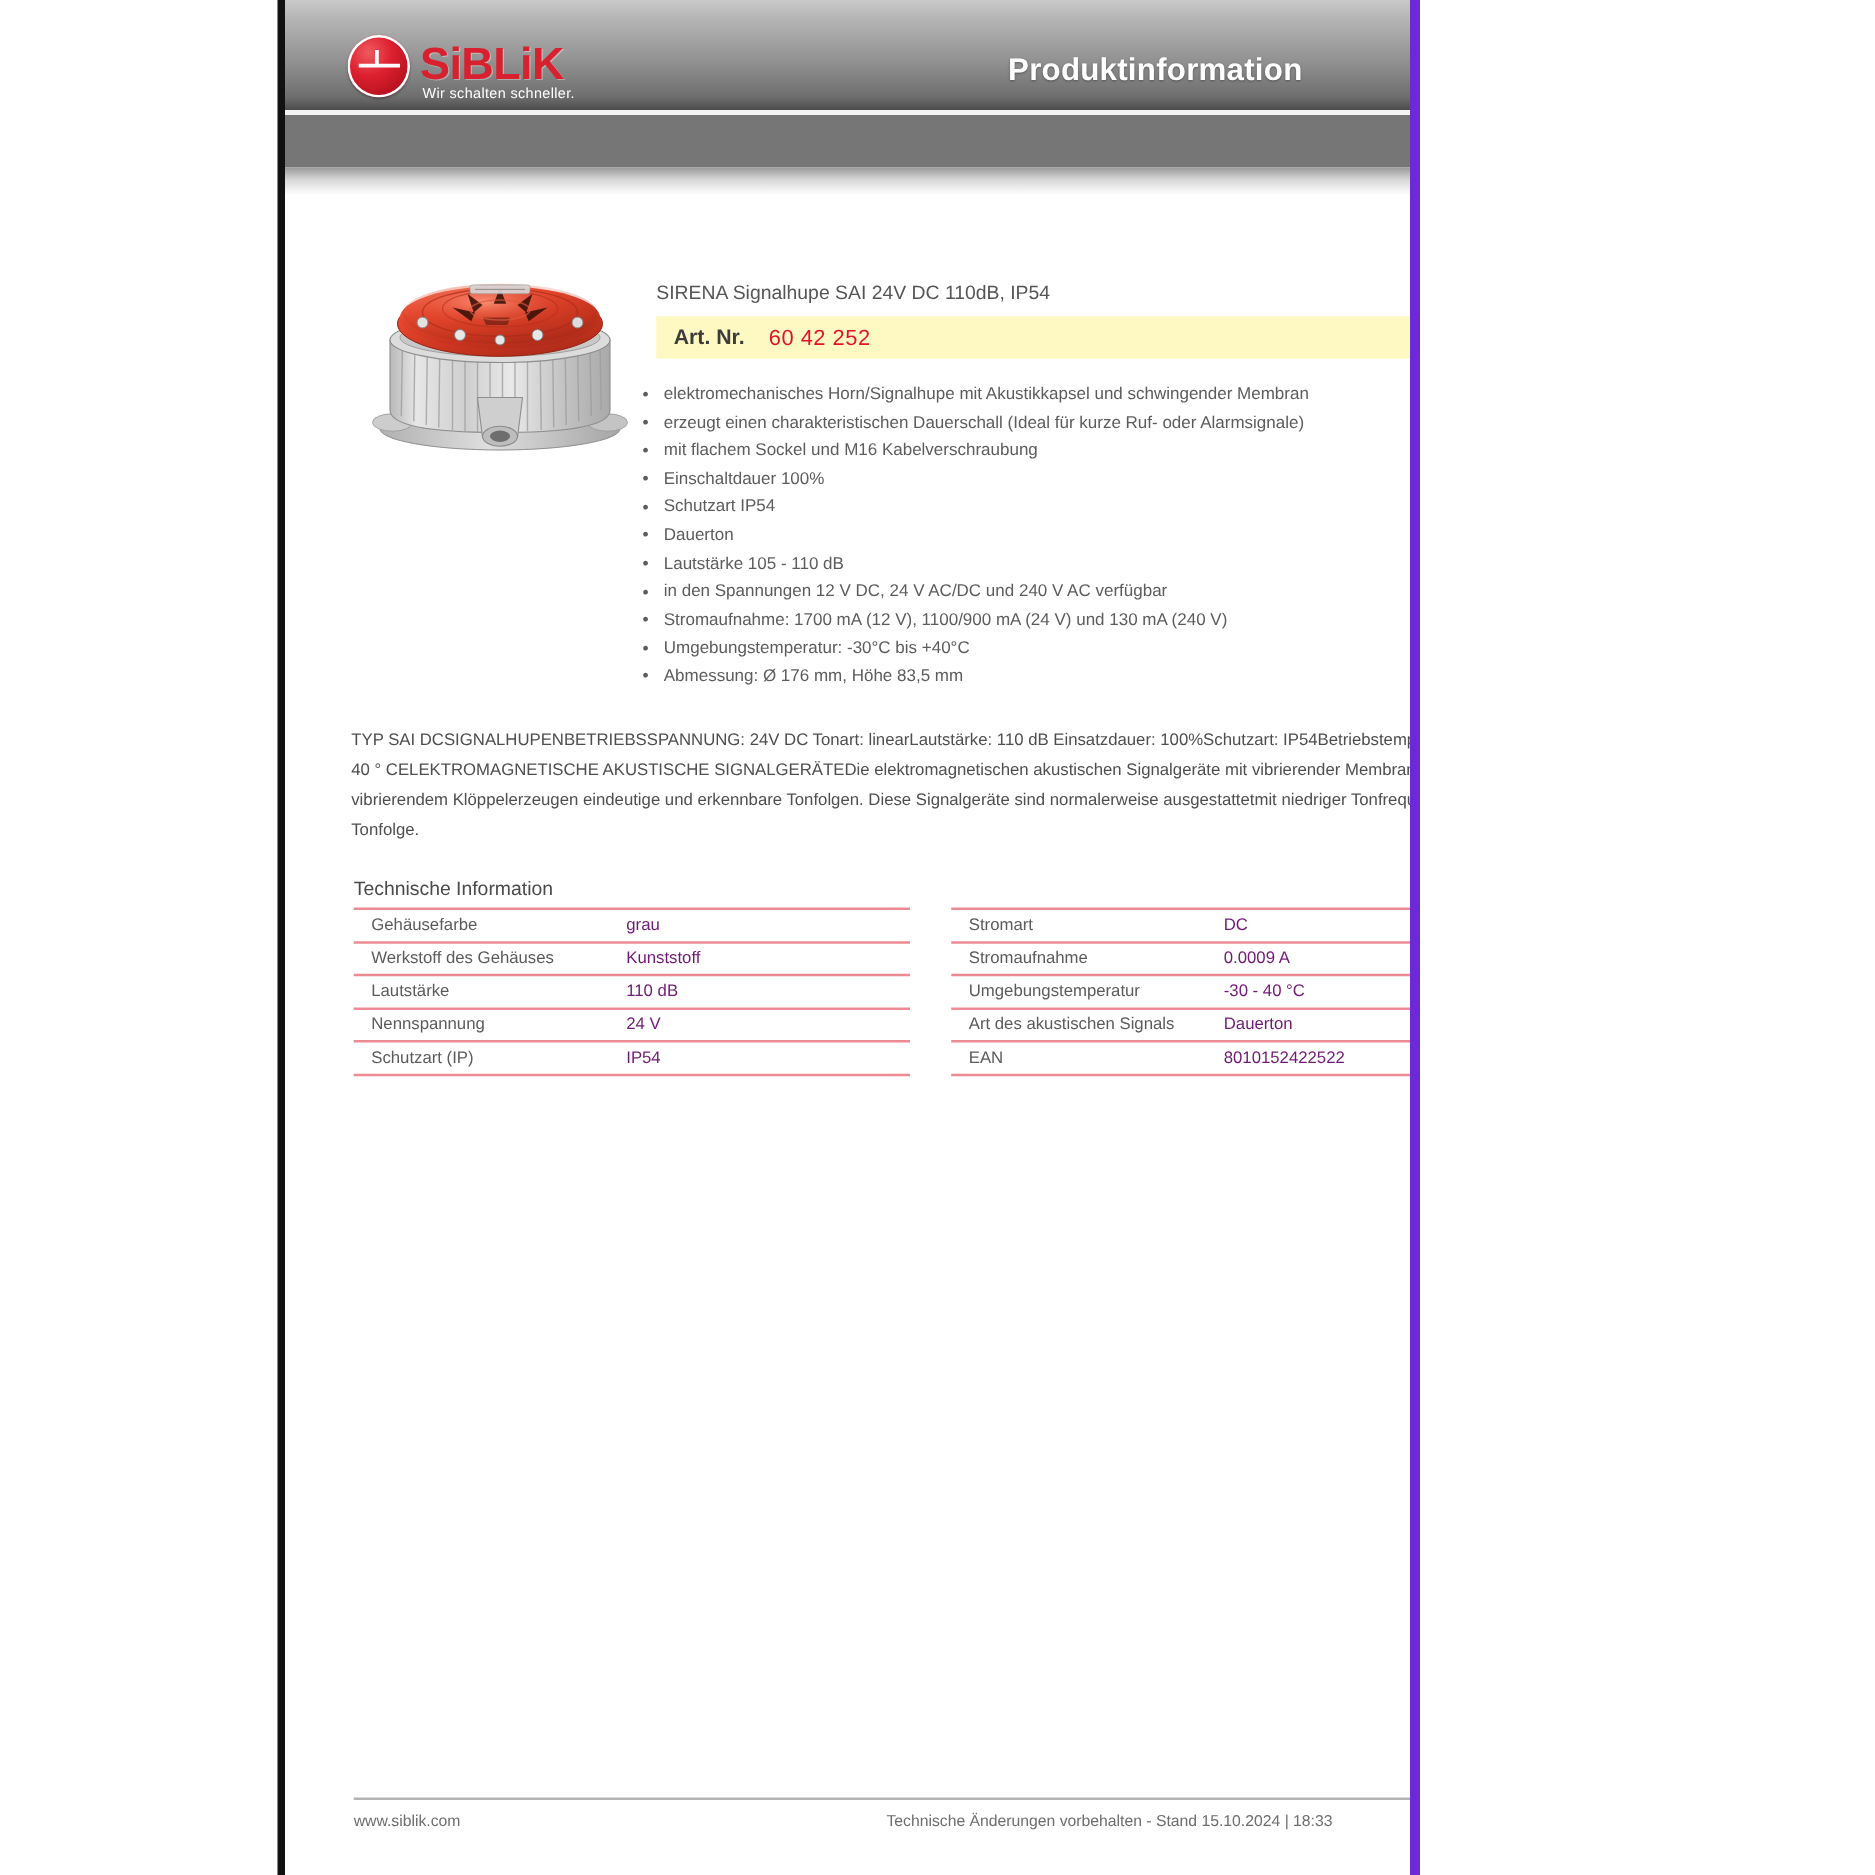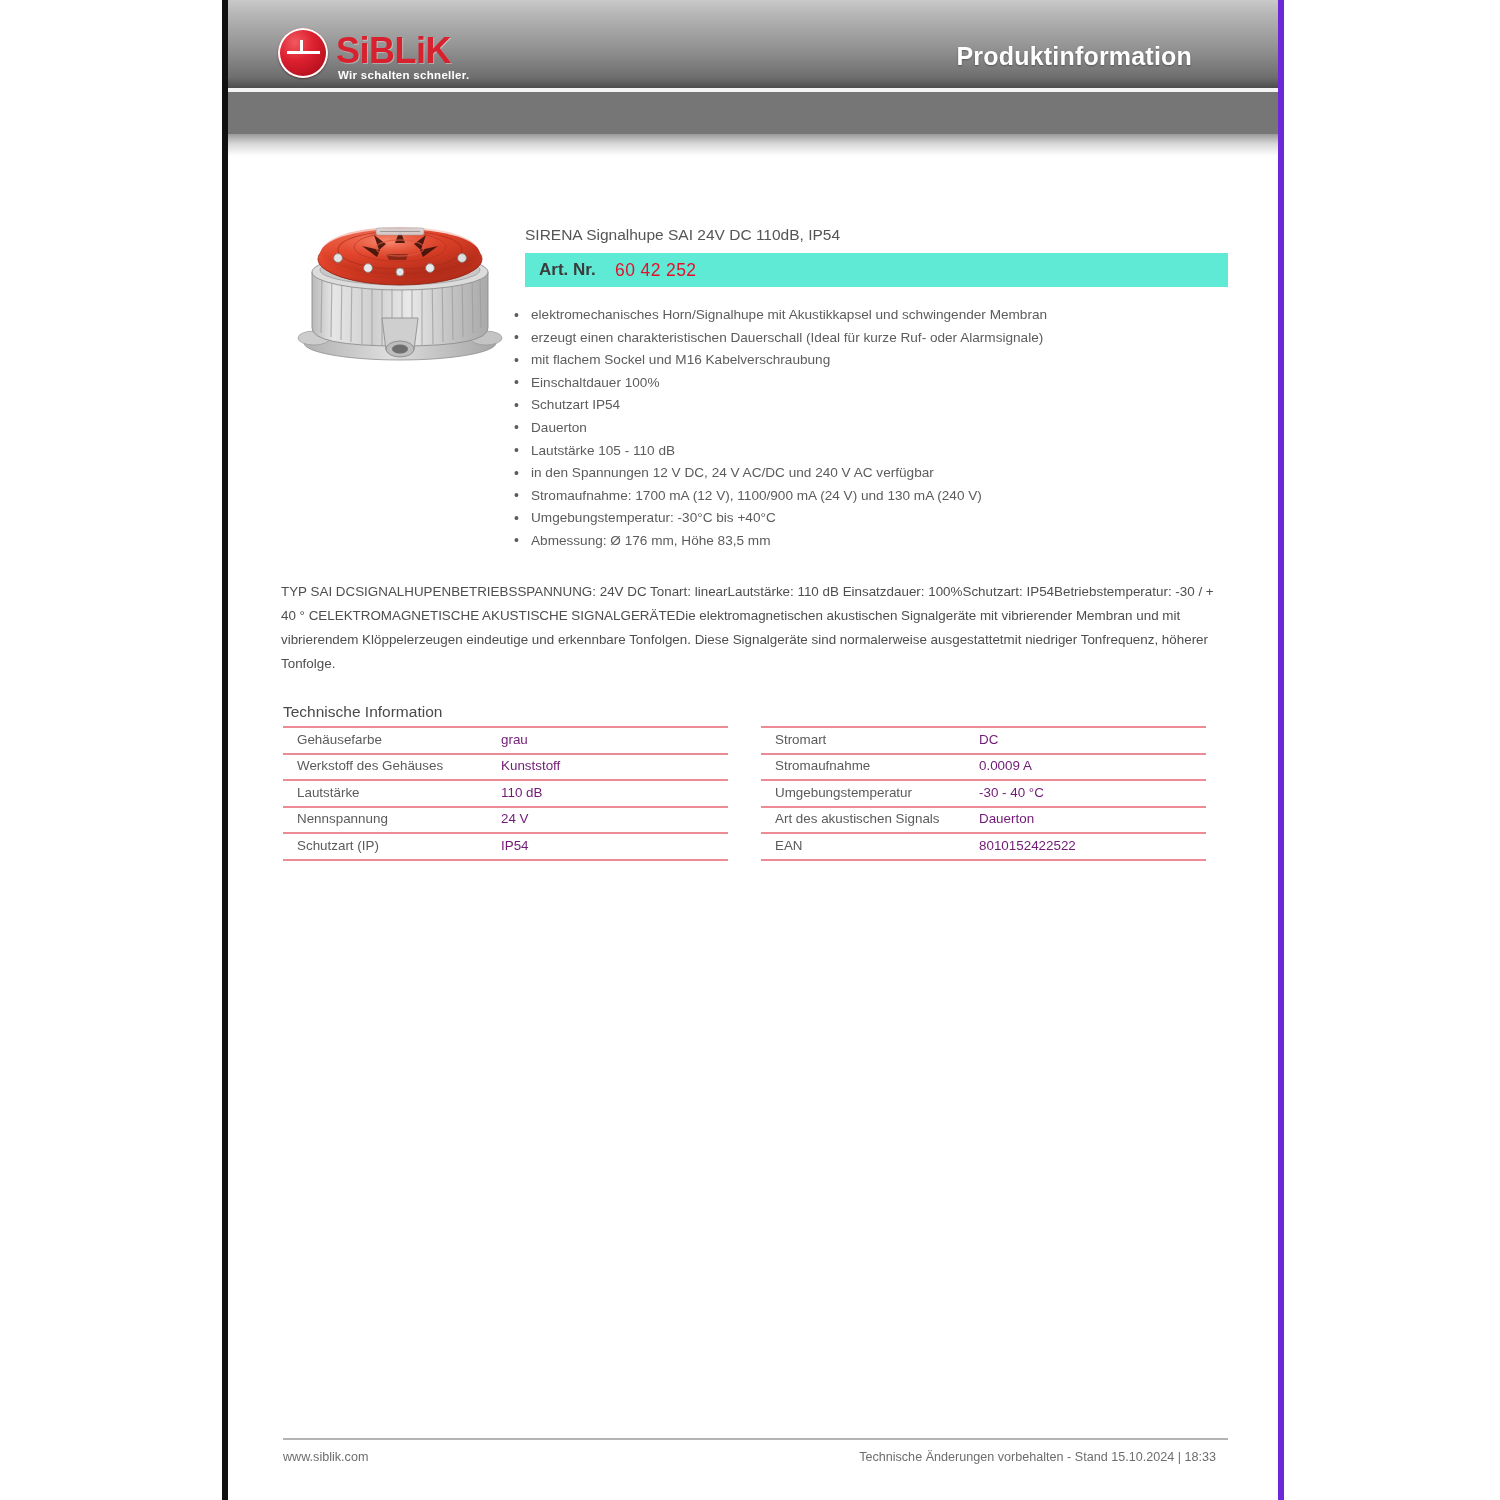--- a/index.html
+++ b/index.html
@@ -8,24 +8,24 @@
     width: 1500px; height: 1500px;
     background: #ffffff;
     font-family: "Liberation Sans", sans-serif;
     overflow: hidden;
   }
 
   
   #page {
     position: absolute;
     left: 222px; top: 0px;
-    width: 1062px; height: 1500px;
+    width: 914px; height: 1500px;
     background: #ffffff;
     border-left: 6px solid #111111;
-    border-right: 6px solid #6d28d9;
+    border-right: 8px solid #6d28d9;
   }
   #page-inner {
     position: relative;
     width: 100%; height: 100%;
     background: #ffffff;
     overflow: hidden;
   }
 
   
   .hdr-band-top {
@@ -76,37 +76,37 @@
   }
   .logo-word {
     position: absolute; left: 58px; top: 4px;
     font-size: 36px; font-weight: bold;
     color: #d8212e; letter-spacing: -0.5px;
     text-shadow: 1px 1px 0 rgba(255,255,255,0.35);
     white-space: nowrap;
   }
   .logo-tag {
     position: absolute; left: 60px; top: 43px;
-    font-size: 11.5px; font-weight: bold; color: #ffffff;
+    font-size: 11.5px; font-weight: normal; color: #ffffff;
     letter-spacing: 0.3px; white-space: nowrap;
   }
 
   
   .prod-img {
     position: absolute; left: 62px; top: 210px;
     width: 220px; height: 160px;
   }
   .prod-title {
     position: absolute; left: 297px; top: 226px;
     font-size: 15.5px; color: #555555; white-space: nowrap;
   }
   .artnr-bar {
     position: absolute; left: 297px; top: 253px;
     width: 703px; height: 34px;
-    background: #5eead4;
+    background: #fef9c3;
   }
   .artnr-label {
     position: absolute; left: 14px; top: 7px;
     font-size: 17px; font-weight: bold; color: #3c3c3c;
   }
   .artnr-value {
     position: absolute; left: 90px; top: 7px;
     font-size: 17.5px; font-weight: normal; color: #e4112b;
     letter-spacing: 0.4px;
   }

